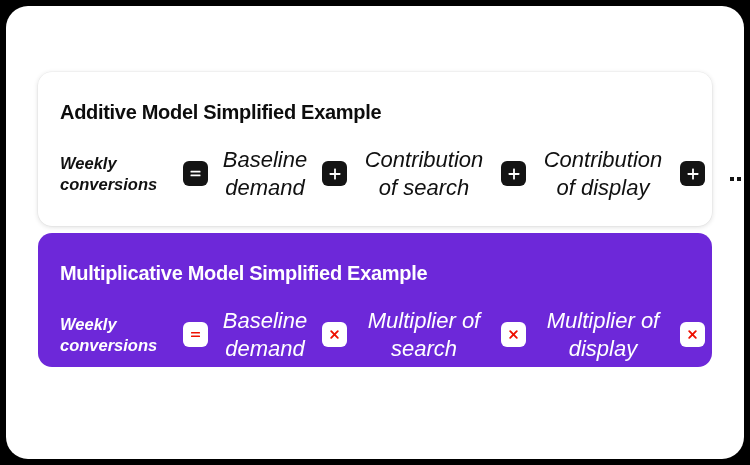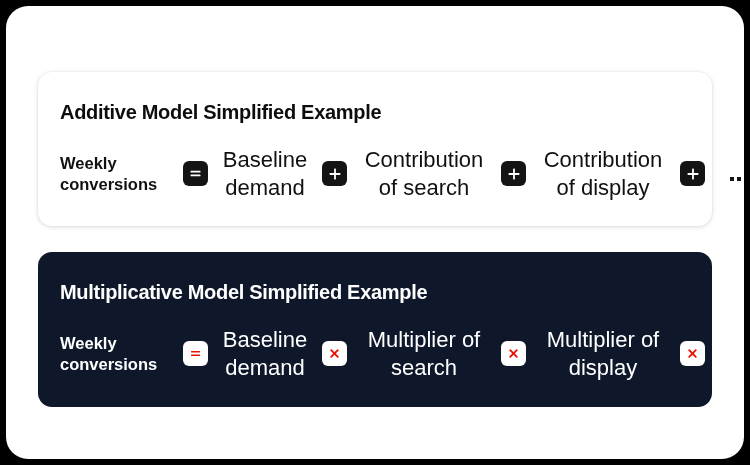--- a/index.html
+++ b/index.html
@@ -39,44 +39,45 @@
   
   .card {
     border-radius: 14px;
     padding: 30px 22px 28px 22px;
   }
 
   #additive-card {
     background: #ffffff;
     box-shadow: 0 1px 5px rgba(0,0,0,0.14), 0 0 0 0.6px rgba(0,0,0,0.045);
     height: 154px;
-    margin-bottom: 26px;
+    margin-bottom: 7px;
   }
 
   #multiplicative-card {
-    background: #0f172a;
-    height: 155px;
+    background: #6d28d9;
+    height: 134px;
   }
 
   
   .card-title {
     font-size: 20px;
     font-weight: 700;
     letter-spacing: -0.3px;
     line-height: 1;
     white-space: nowrap;
   }
   #additive-card .card-title { color: #0d0d0d; }
   #multiplicative-card .card-title { color: #ffffff; }
 
   
   .equation-row {
     display: flex;
     align-items: center;
     margin-top: 24px;
+    font-style: italic;
   }
 
   .term {
     font-size: 22px;
     line-height: 1.25;
     text-align: center;
     white-space: pre-line;
   }
 
   .term.lead {

